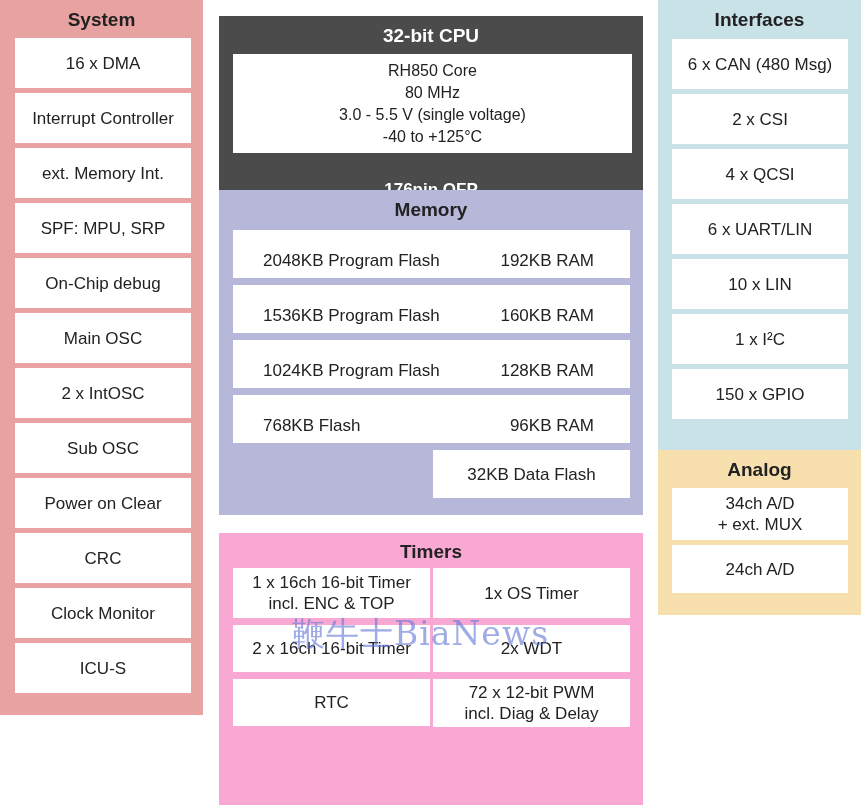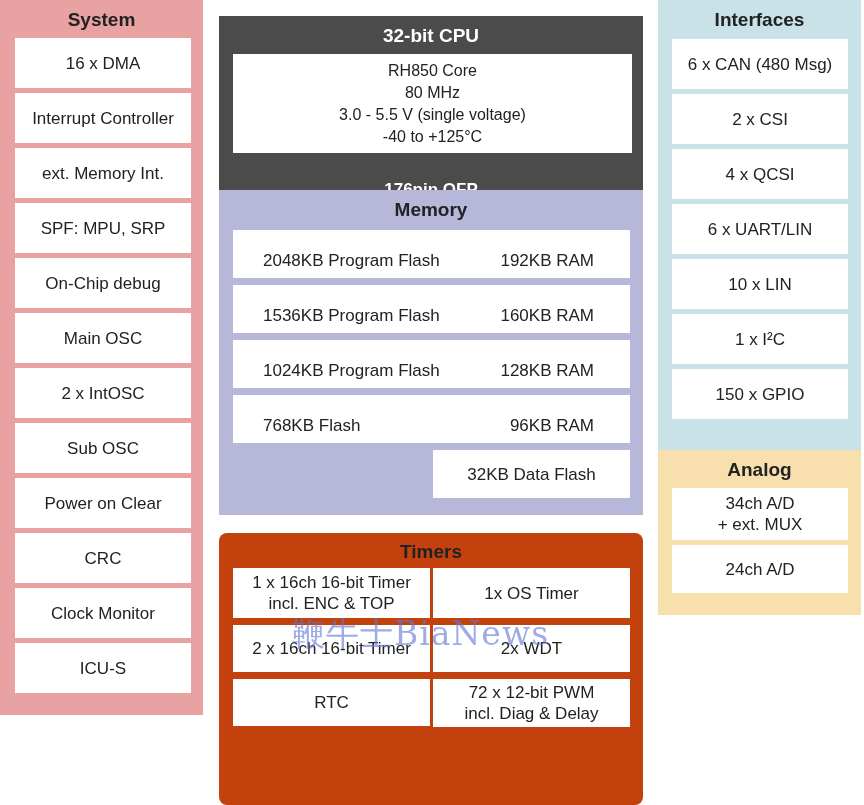--- a/index.html
+++ b/index.html
@@ -123,21 +123,21 @@
         <span>128KB RAM</span>
       </div>
       <div class="mem-row">
         <span>768KB Flash</span>
         <span>96KB RAM</span>
       </div>
       <div class="cell mem-dataflash">32KB Data Flash</div>
     </div>
   </div>
 
-  <div class="block timers" style="background-color: #c2410c; border-radius: 8px;">
+  <div class="block timers" style="background-color: #f9a8d4;">
     <div class="title">Timers</div>
     <div class="timers-grid">
       <div class="cell t-r1">1 x 16ch 16-bit Timer
 incl. ENC &amp; TOP</div>
       <div class="cell t-r1">1x OS Timer</div>
       <div class="cell t-r2">2 x 16ch 16-bit Timer</div>
       <div class="cell t-r2">2x WDT</div>
       <div class="cell t-r3">RTC</div>
       <div class="cell t-r4">72 x 12-bit PWM
 incl. Diag &amp; Delay</div>

